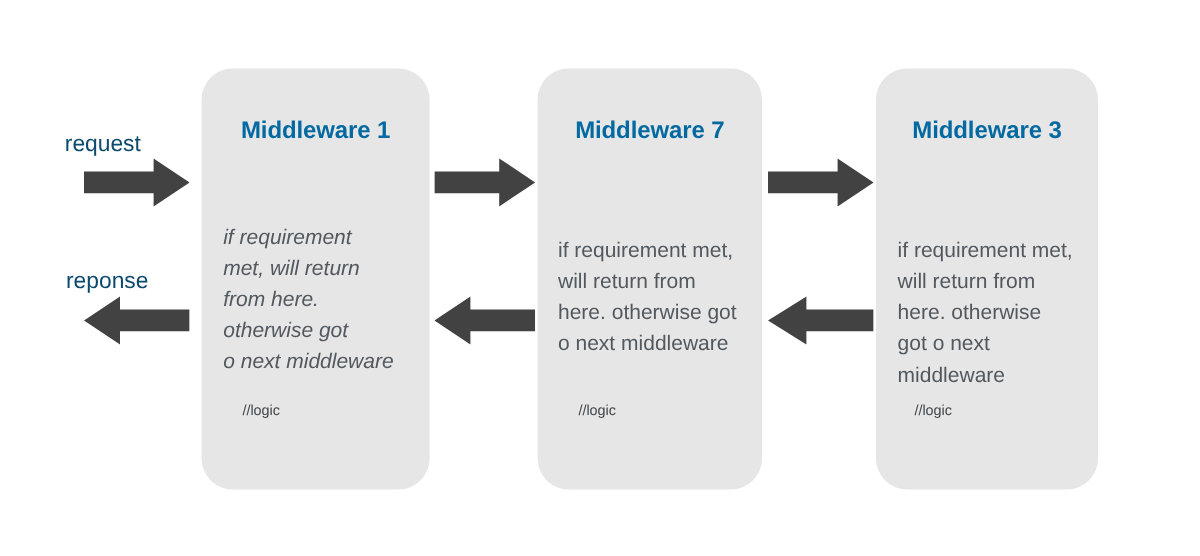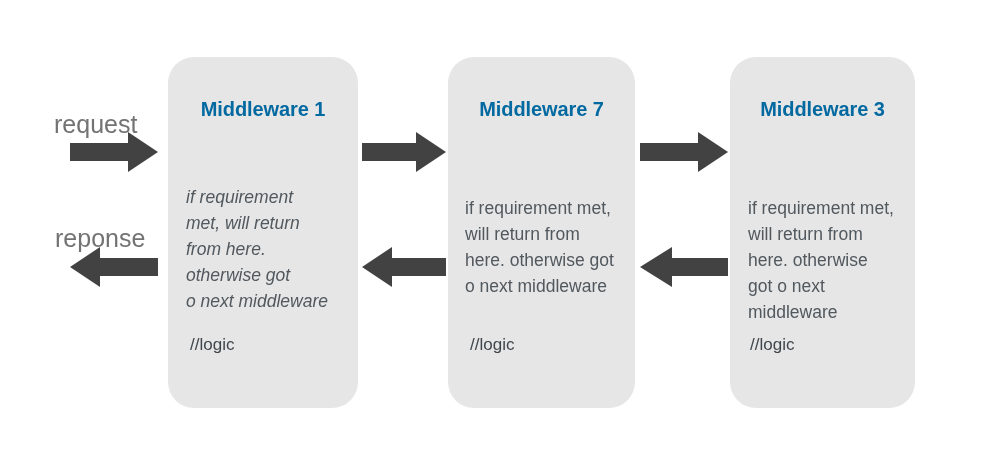--- a/index.html
+++ b/index.html
@@ -35,22 +35,23 @@
   }
   .mw-body {
     position: absolute;
     font-size: 17.5px;
     line-height: 1.48;
     color: #51585e;
     white-space: pre-line;
   }
   .mw-logic {
     position: absolute;
-    font-size: 17px;
+    font-size: 12px;
     color: #3f464c;
+    margin-left: 12px;
   }
 
   
   #box1 { left: 168px; top: 57px; width: 190px; height: 351px; }
   #box1 .mw-title { top: 41px; }
   #box1 .mw-body  { left: 18px; top: 128px; width: 176px; font-style: italic; }
   #box1 .mw-logic { left: 22px; top: 278px; }
 
   
   #box2 { left: 448px; top: 57px; width: 187px; height: 351px; }
@@ -75,22 +76,22 @@
   #arrow-mw1-mw2   { left: 362px; top: 130px; width: 84px;  }
   #arrow-mw2-mw3   { left: 640px; top: 130px; width: 88px;  }
 
   #arrow-response      { left: 70px;  top: 245px; width: 88px; }
   #arrow-mw2-mw1-back  { left: 362px; top: 245px; width: 84px; }
   #arrow-mw3-mw2-back  { left: 640px; top: 245px; width: 88px; }
 
   
   .side-label {
     position: absolute;
-    font-size: 25px;
-    color: #737373;
+    font-size: 19px;
+    color: #0c4a6e;
     white-space: nowrap;
   }
   #label-request  { left: 54px; top: 110px; }
   #label-response { left: 55px; top: 224px; }
 </style>
 </head>
 <body>
 
 <div id="canvas">
 

